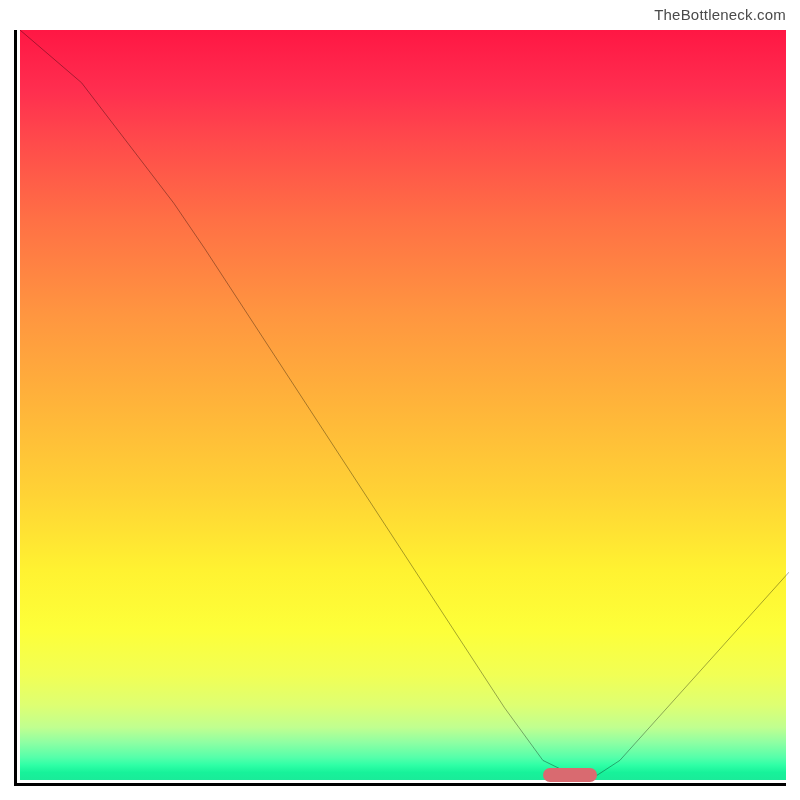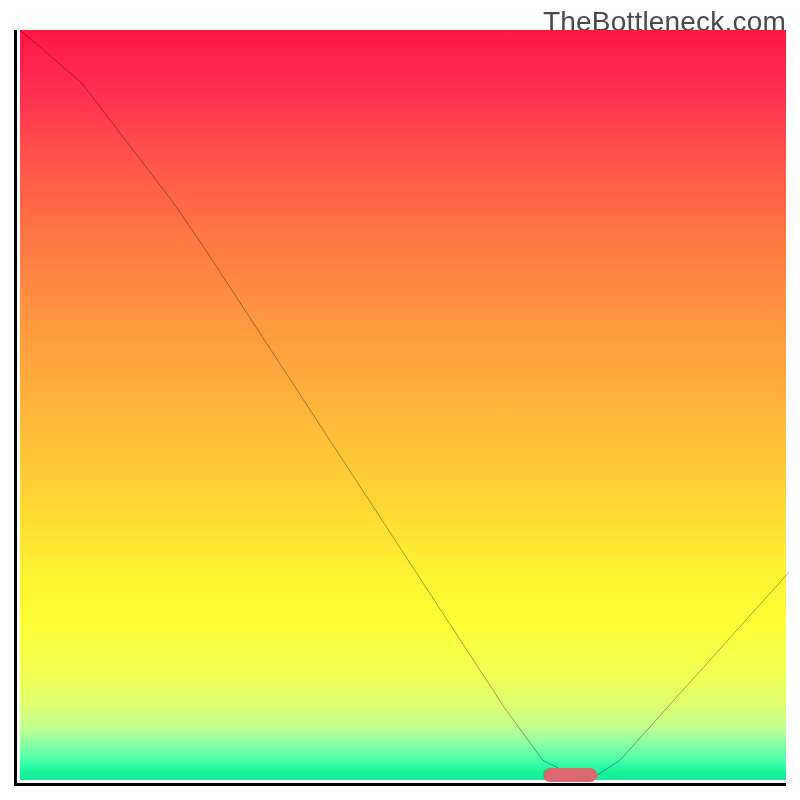--- a/index.html
+++ b/index.html
@@ -9,21 +9,21 @@
     background: #ffffff;
     font-family: Arial, sans-serif;
     position: relative;
     overflow: hidden;
   }
   .watermark {
     position: absolute;
     top: 6px;
     right: 14px;
     color: #4a4a4a;
-    font-size: 28px;
+    font-size: 15px;
     font-weight: 500;
     letter-spacing: 0.2px;
   }
   .plot-frame {
     position: absolute;
     left: 14px;
     top: 30px;
     width: 772px;
     height: 756px;
     border-left: 3px solid #000;

